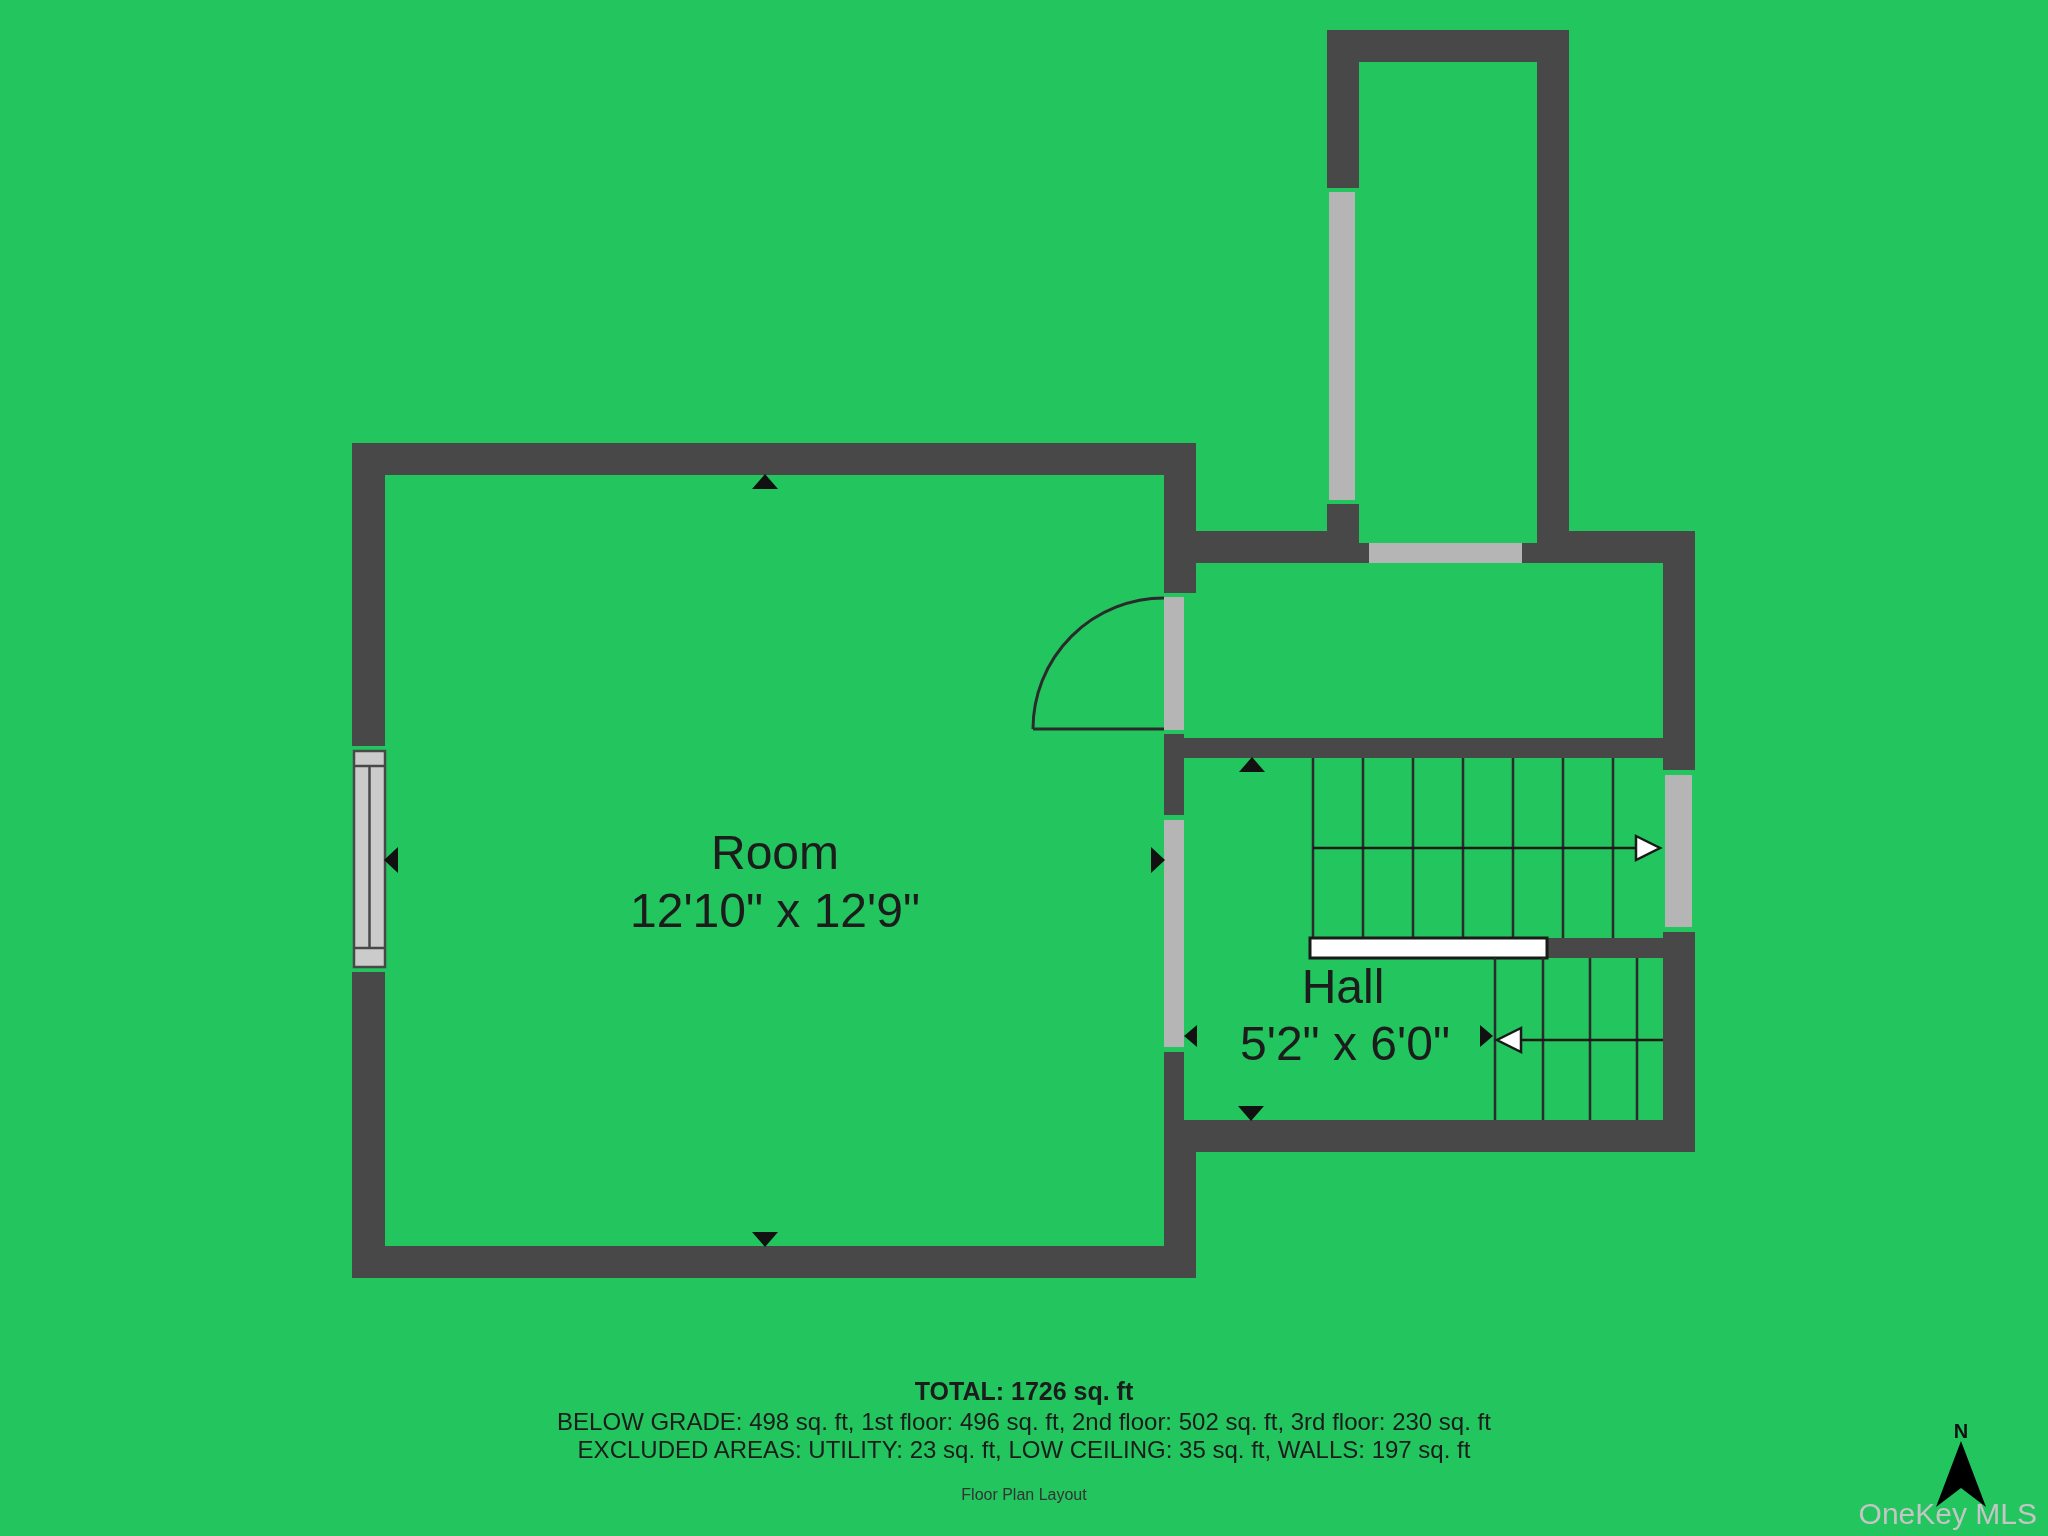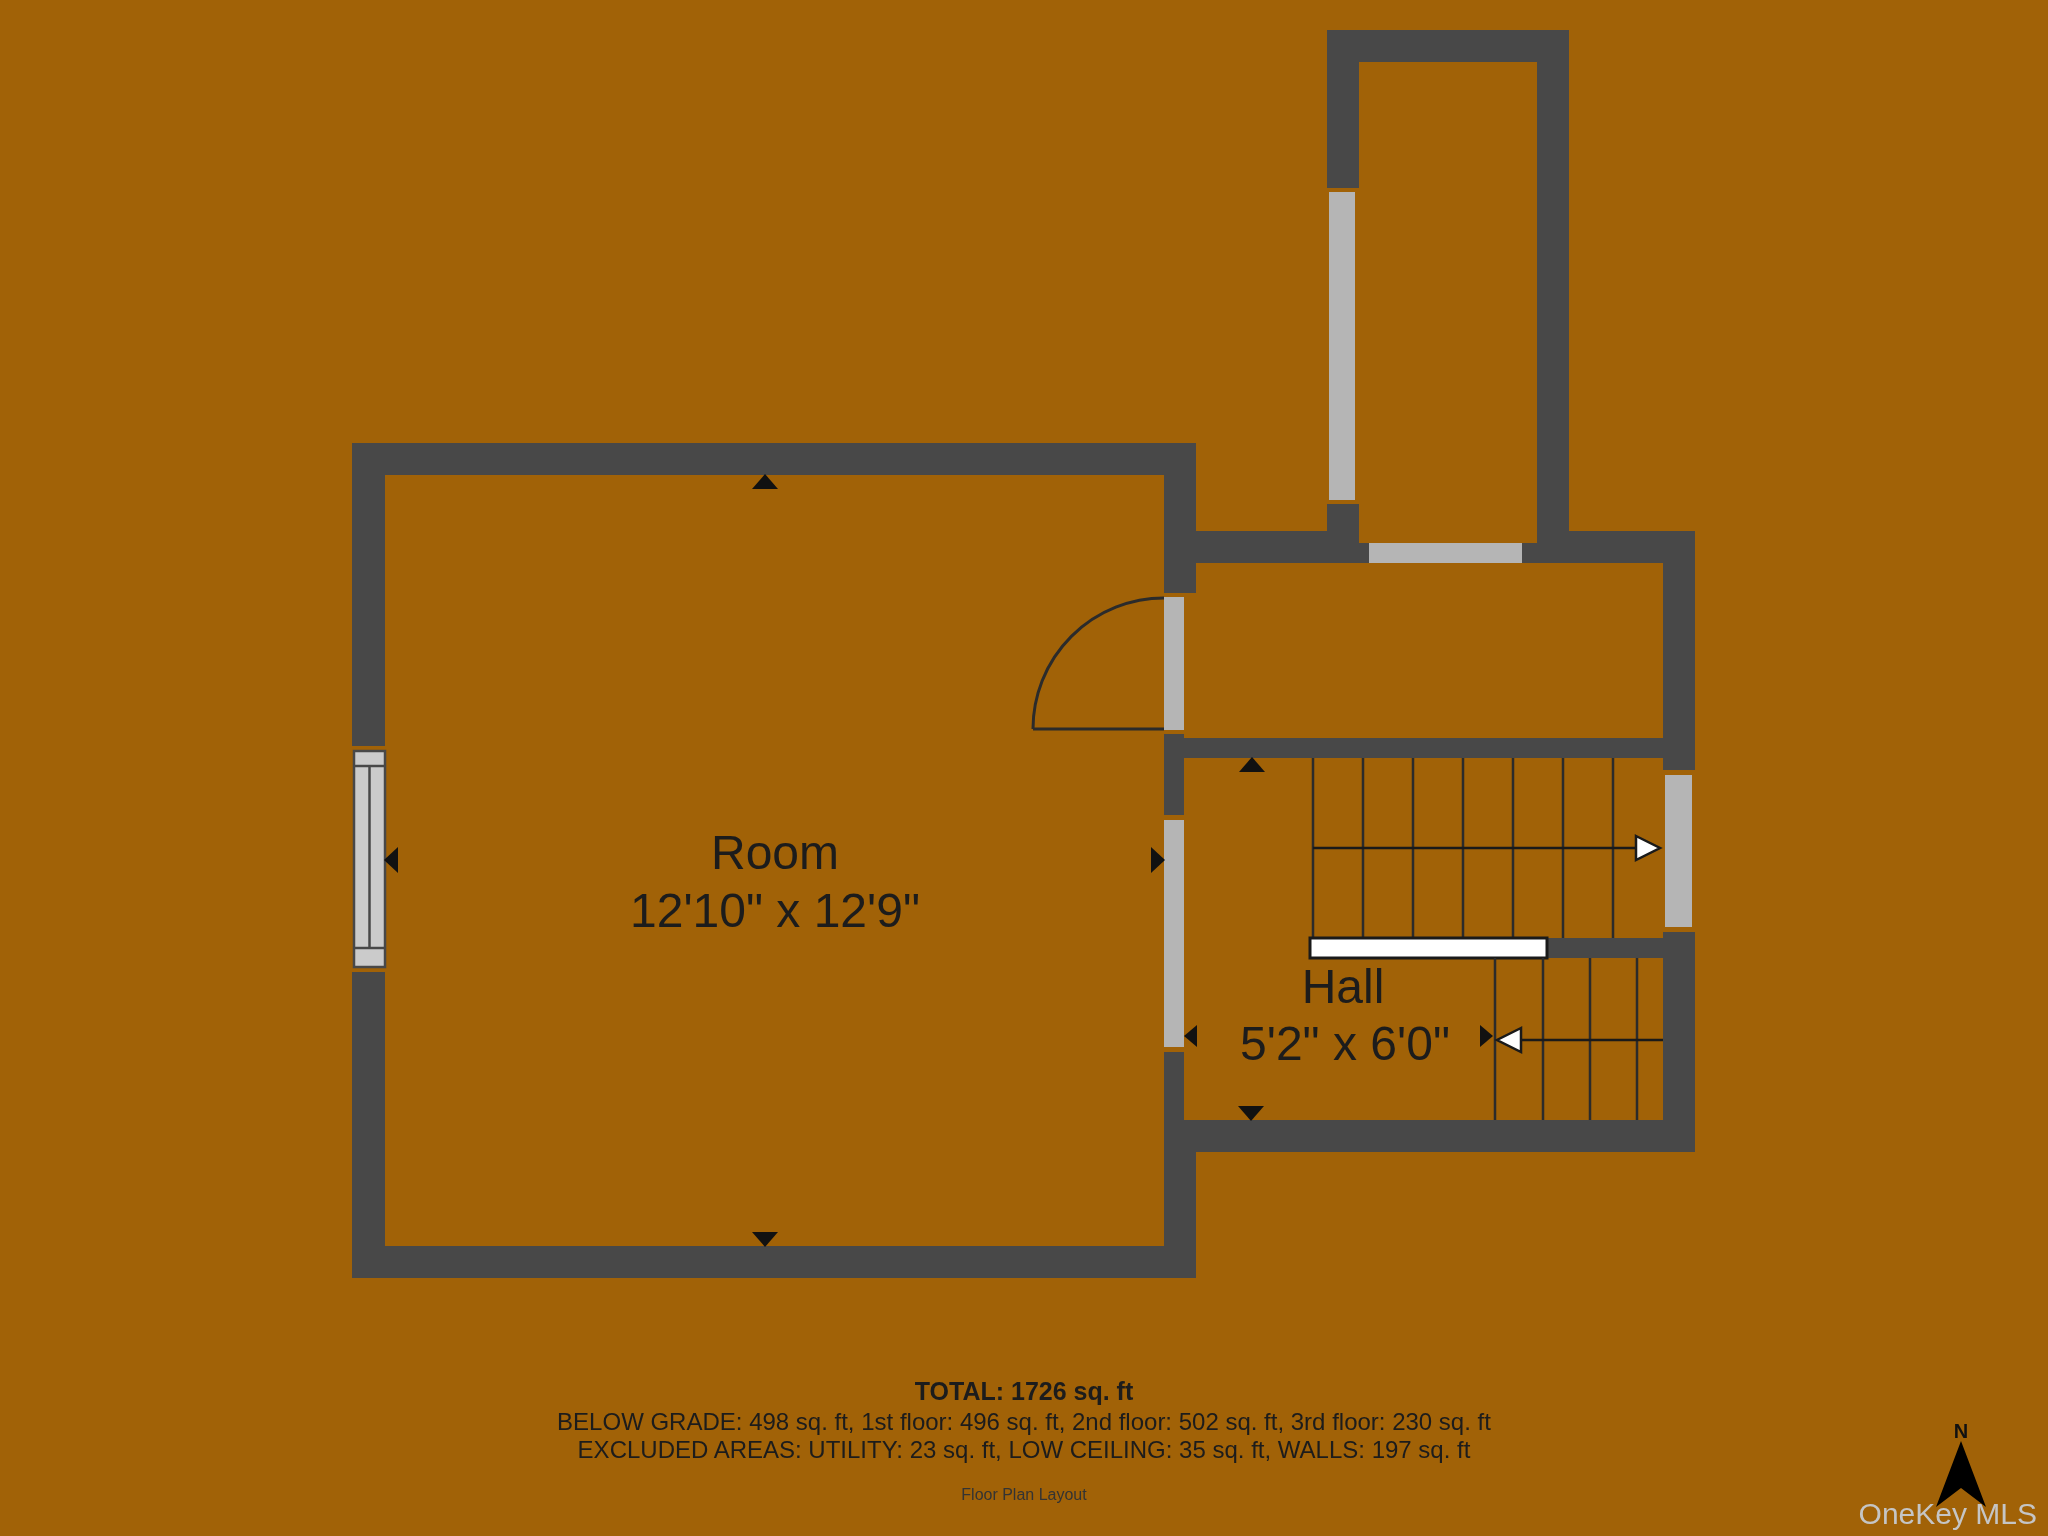--- a/index.html
+++ b/index.html
@@ -5,21 +5,21 @@
   html, body {
     margin: 0;
     padding: 0;
     background: #ffffff;
     font-family: "Liberation Sans", "DejaVu Sans", sans-serif;
   }
   .page {
     position: relative;
     width: 2048px;
     height: 1536px;
-    background: #a16207;
+    background: #22c55e;
     overflow: hidden;
   }
   svg { display: block; }
   .wall   { fill: #484848; }
   .win    { fill: #b5b5b5; }
   .pane   { fill: #cbcbcb; stroke: #484848; stroke-width: 2.5; }
   .paneln { stroke: #484848; stroke-width: 2.5; }
   .tread  { stroke: #2b2b2b; stroke-width: 2.5; }
   .doorln { stroke: #2b2b2b; stroke-width: 3; fill: none; }
   .landing{ fill: #ffffff; stroke: #1a1a1a; stroke-width: 3; }

